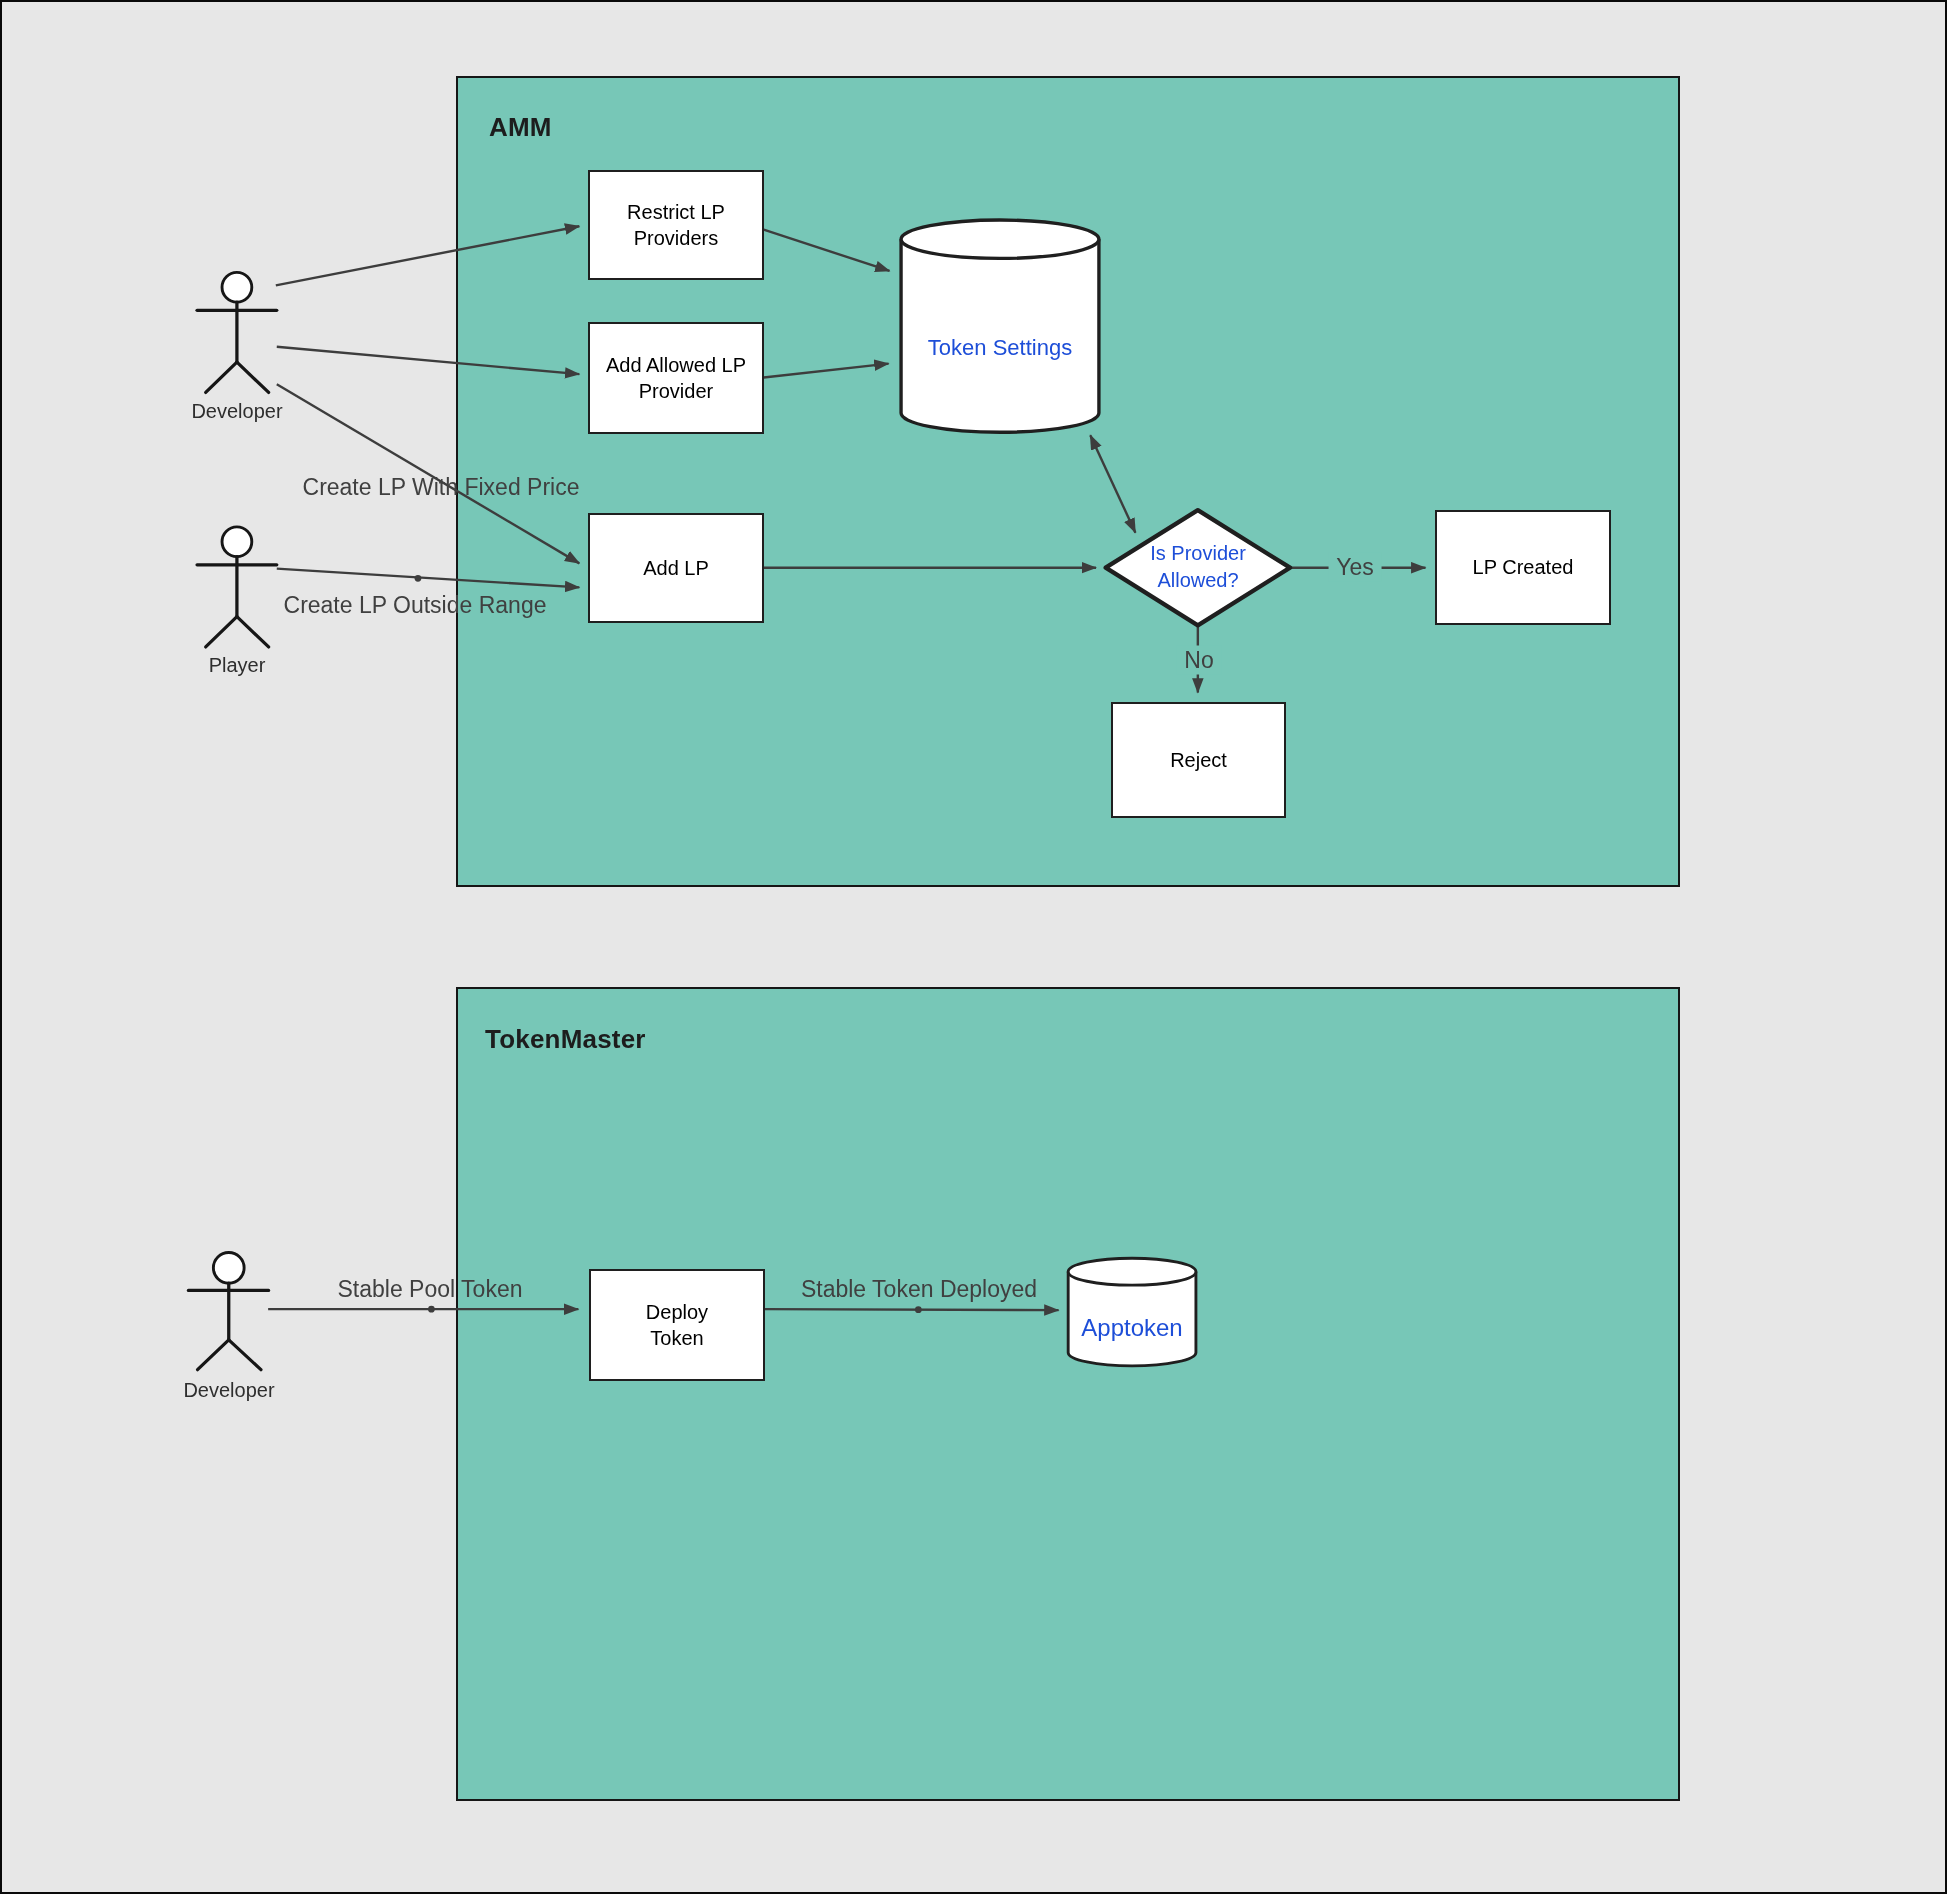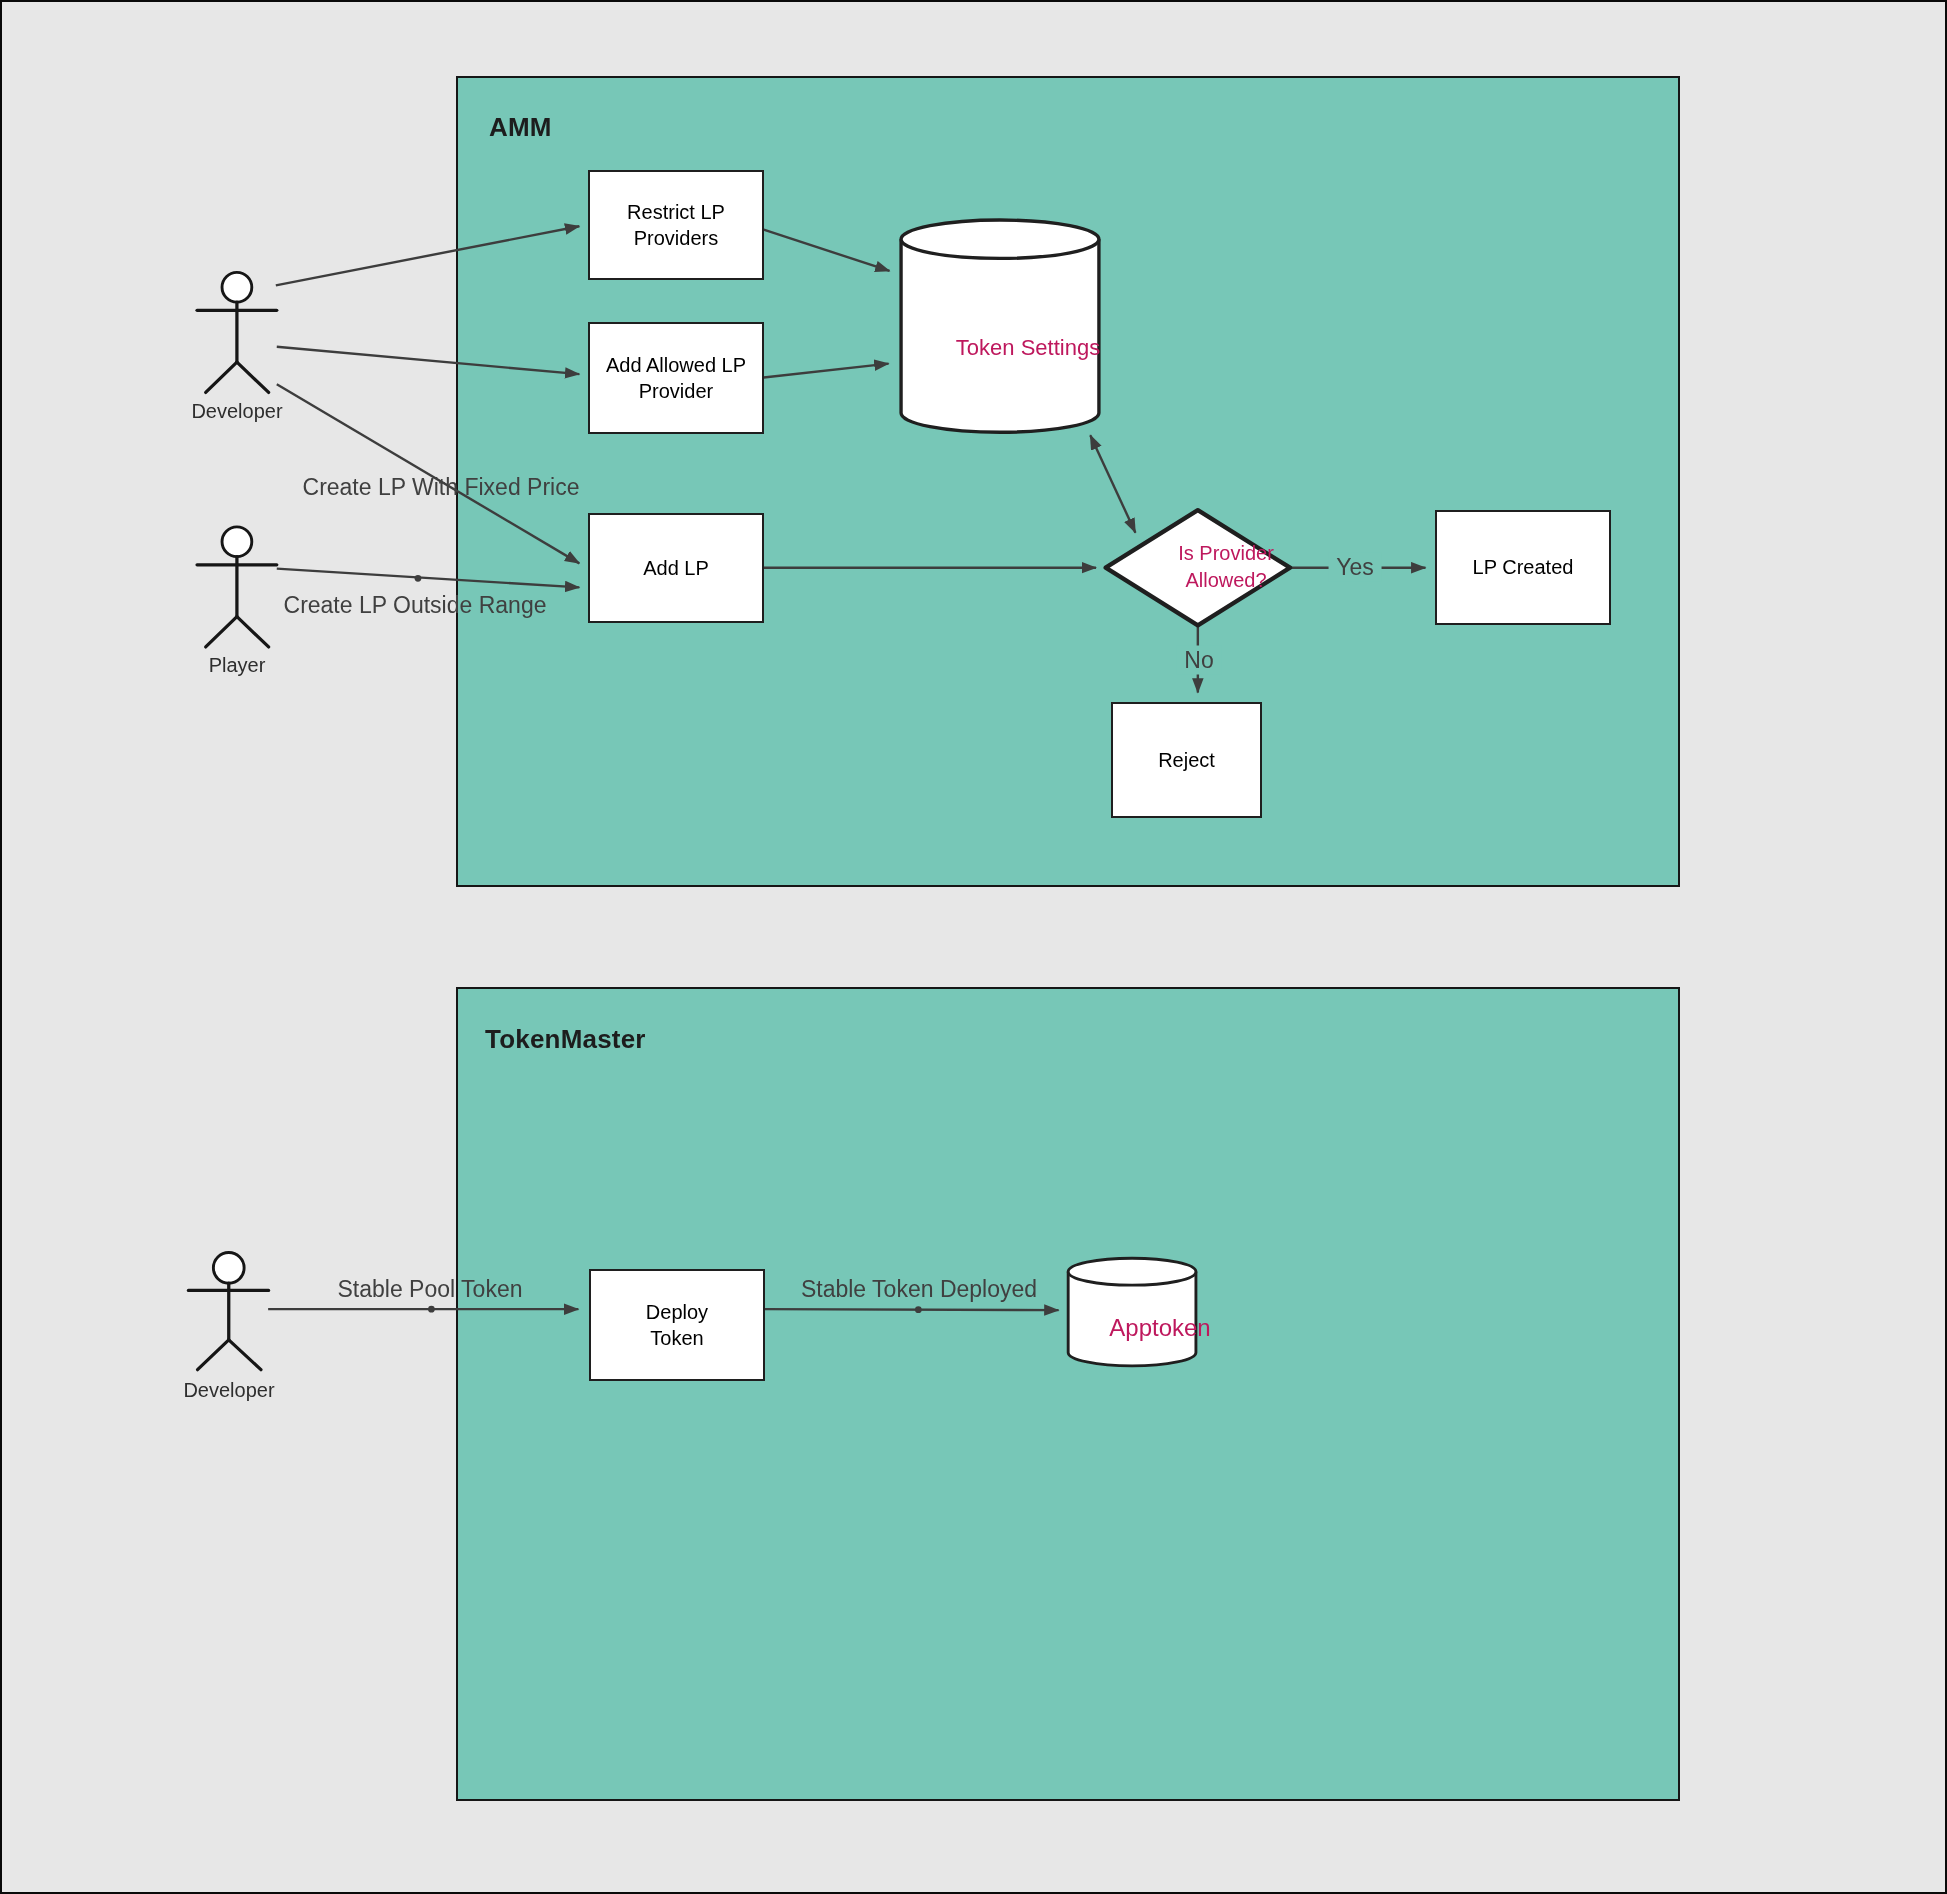--- a/index.html
+++ b/index.html
@@ -23,21 +23,21 @@
     border-radius:0;box-sizing:border-box;
     display:flex;align-items:center;justify-content:center;
     text-align:center;font-size:20px;color:#000000;line-height:1.32;
   }
   .lbl{
     position:absolute;transform:translate(-50%,-50%);
     white-space:nowrap;color:#404040;font-size:23px;text-align:center;
   }
   .lbl.on-teal{background:#77c7b7;padding:1px 7.7px;}
   .actor-label{font-size:20px;color:#2e2e2e;}
-  .shape-label{color:#be185d;margin-left:28px;}
+  .shape-label{color:#1d4ed8;}
   #token-settings-label{font-size:22px;}
   #apptoken-label{font-size:24px;}
   #decision-label{font-size:20px;white-space:normal;width:144px;line-height:1.35;}
   .node .inner{pointer-events:none;}
   #deploy-token .inner{width:106px;}
   #restrict .inner,#add-allowed .inner{width:154px;}
 </style>
 </head>
 <body>
 
@@ -115,21 +115,21 @@
   </div>
   <div class="node" id="add-allowed" style="left:586px;top:320px;width:176px;height:112px;">
     <span class="inner">Add Allowed LP Provider</span>
   </div>
   <div class="node" id="add-lp" style="left:586px;top:511px;width:176px;height:110px;">
     <span class="inner">Add LP</span>
   </div>
   <div class="node" id="lp-created" style="left:1433px;top:508px;width:176px;height:115px;">
     <span class="inner">LP Created</span>
   </div>
-  <div class="node" id="reject" style="left:1109px;top:700px;width:151px;height:116px;text-align:right;">
+  <div class="node" id="reject" style="left:1109px;top:700px;width:175px;height:116px;text-align:right;">
     <span class="inner">Reject</span>
   </div>
   <div class="node" id="deploy-token" style="left:587px;top:1252px;width:176px;height:112px;margin-top:15px;">
     <span class="inner">Deploy Token</span>
   </div>
 
   <div class="lbl shape-label" id="token-settings-label" style="left:998px;top:346px;">Token Settings</div>
   <div class="lbl shape-label" id="apptoken-label" style="left:1130px;top:1326px;">Apptoken</div>
   <div class="lbl shape-label" id="decision-label" style="left:1196px;top:565px;">Is Provider Allowed?</div>
 

